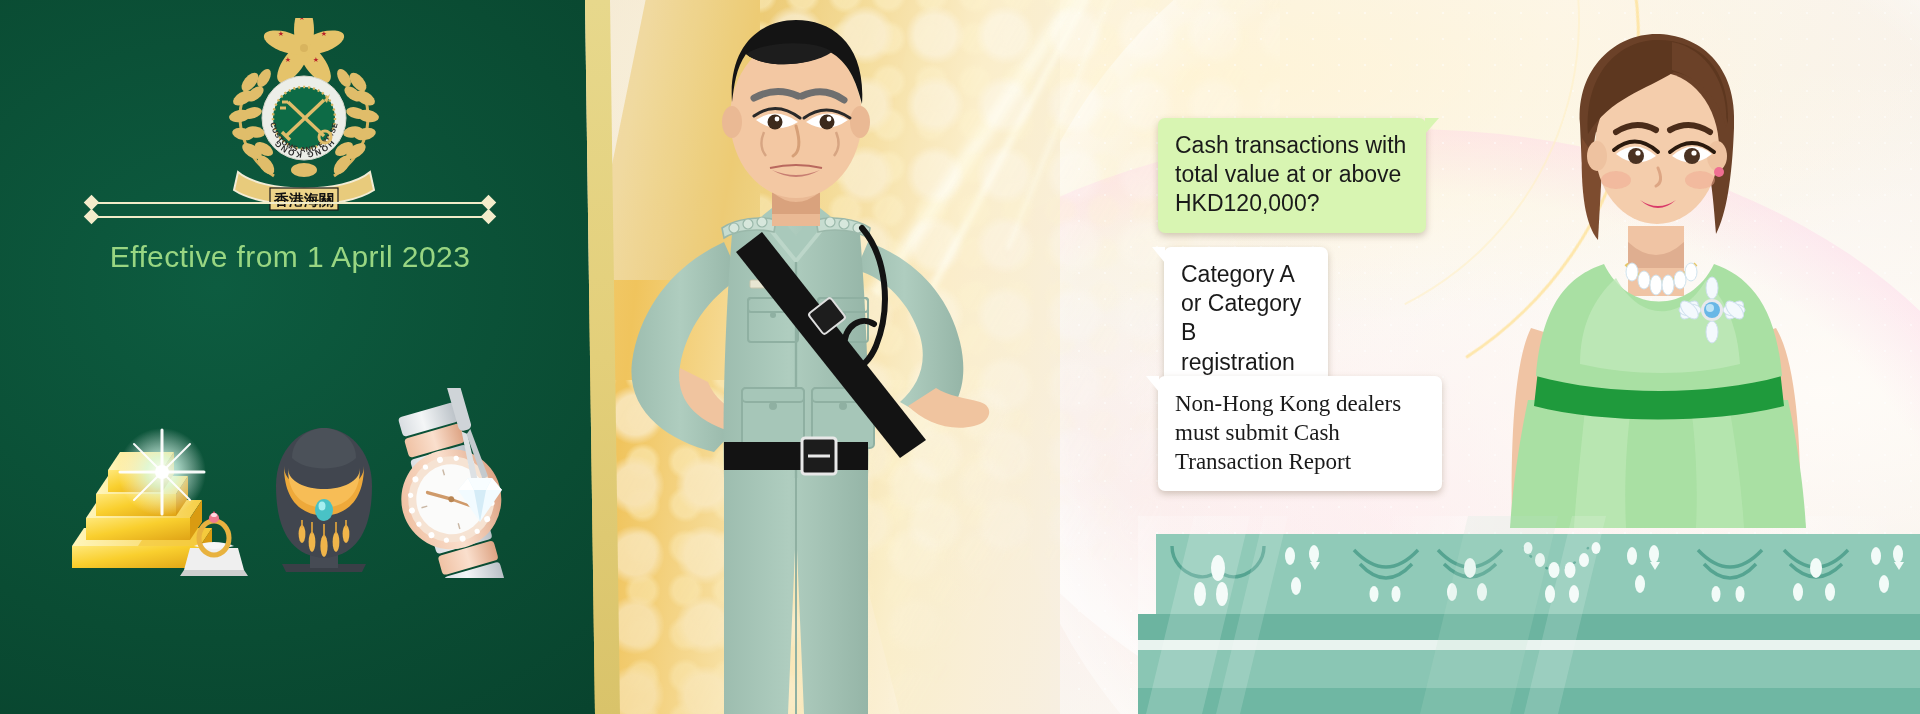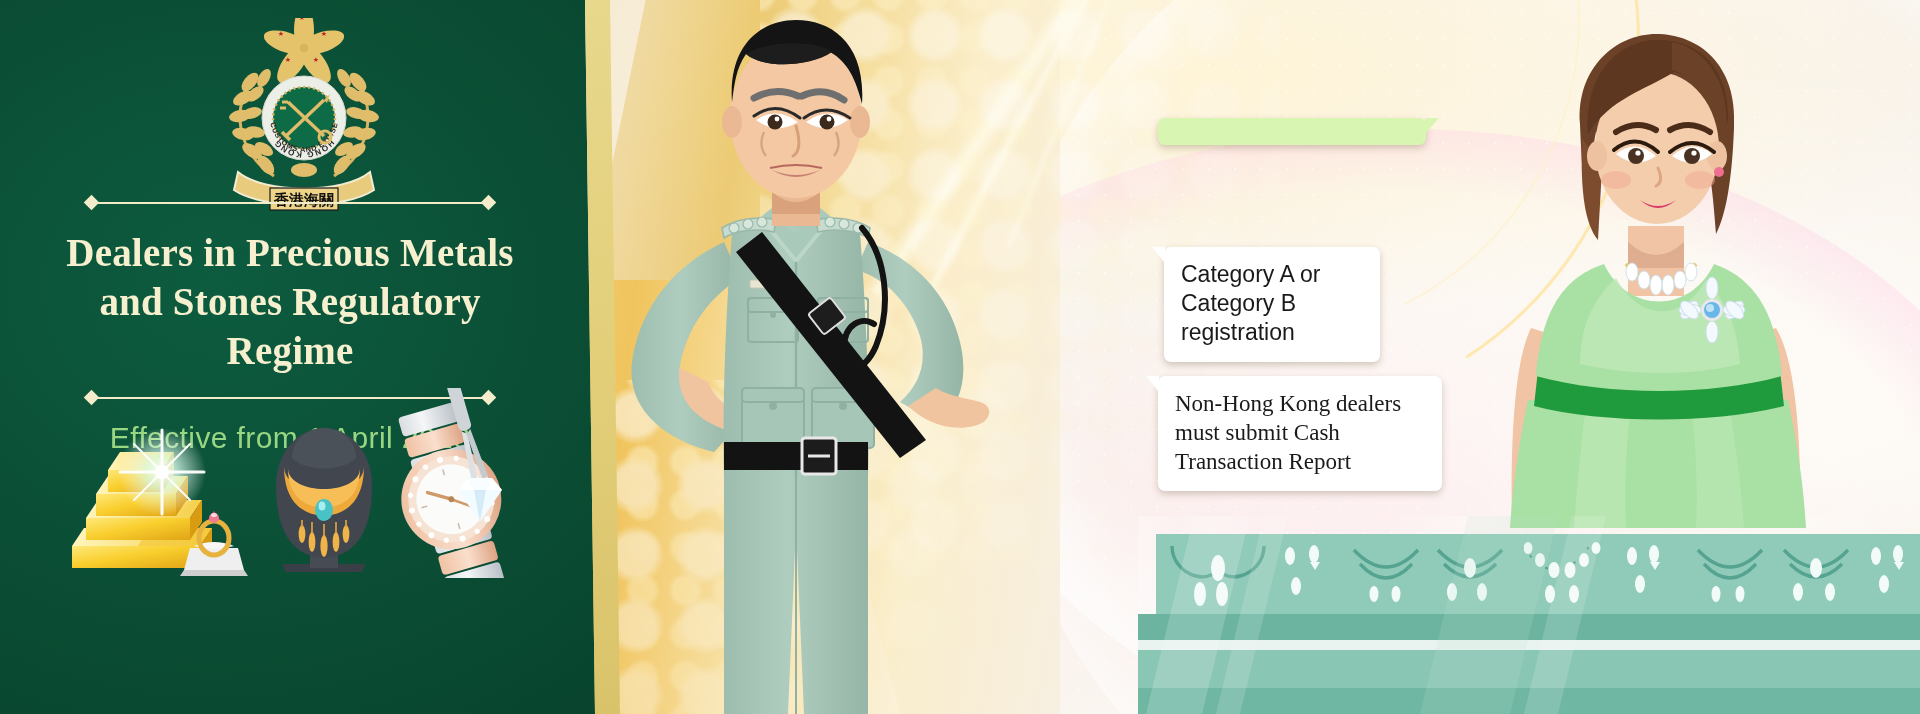--- a/index.html
+++ b/index.html
@@ -169,21 +169,21 @@
 
   .callout .tail { position:absolute; width:0; height:0; }
   
   .c1 { left:1158px; top:118px; width:268px; }
   .c1 .tail {
     right:-13px; top:0;
     border-left:14px solid #d8f5b2;
     border-bottom:16px solid transparent;
   }
   
-  .c2 { left:1164px; top:247px; width:216px; }
+  .c2 { left:1164px; top:247px; width:164px; }
   .c2 .tail {
     left:-12px; top:0;
     border-right:13px solid #ffffff;
     border-bottom:16px solid transparent;
   }
   
   .c3 { left:1158px; top:376px; width:284px;font-family:Liberation Serif, serif; }
   .c3 .tail {
     left:-12px; top:0;
     border-right:13px solid #ffffff;
@@ -371,24 +371,20 @@
     <text x="80" y="187" text-anchor="middle" font-family="DejaVu Sans, sans-serif" font-size="15" font-weight="bold" fill="#111">香港海關</text>
   </svg>
 
   <div class="title-block">
     <div class="divider">
       <span class="dia l"></span>
       <span class="bar"></span>
       <span class="dia r"></span>
     </div>
 
-    <div class="main-title">
-      <div>Dealers in Precious Metals</div>
-      <div>and Stones Regulatory Regime</div>
-    </div>
 
     <div class="divider">
       <span class="dia l"></span>
       <span class="bar"></span>
       <span class="dia r"></span>
     </div>
 
     <div class="sub-title">Effective from 1 April 2023</div>
   </div>
 
@@ -734,20 +730,21 @@
       <path d="M330 0 L420 0 L372 198 L282 198 Z" fill="#bfe3cf" opacity=".35"></path>
       <path d="M434 0 L468 0 L420 198 L386 198 Z" fill="#ffffff" opacity=".3"></path>
     </g>
     </svg>
     <div></div>
 
   <div class="counter-glass" style="left:1138px;top:516px;width:782px;height:198px;position:absolute;"></div>
 
   <div class="callout green c1">
     <span class="tail"></span>
+    <span>Cash transactions with total value at or above HKD120,000?</span>
   </div>
 
   <div class="callout white c2">
     <span class="tail"></span>
     <span>Category A or Category B registration</span>
   </div>
 
   <div class="callout white c3">
     <span class="tail"></span>
     <span>Non-Hong Kong dealers must submit Cash Transaction Report</span>

